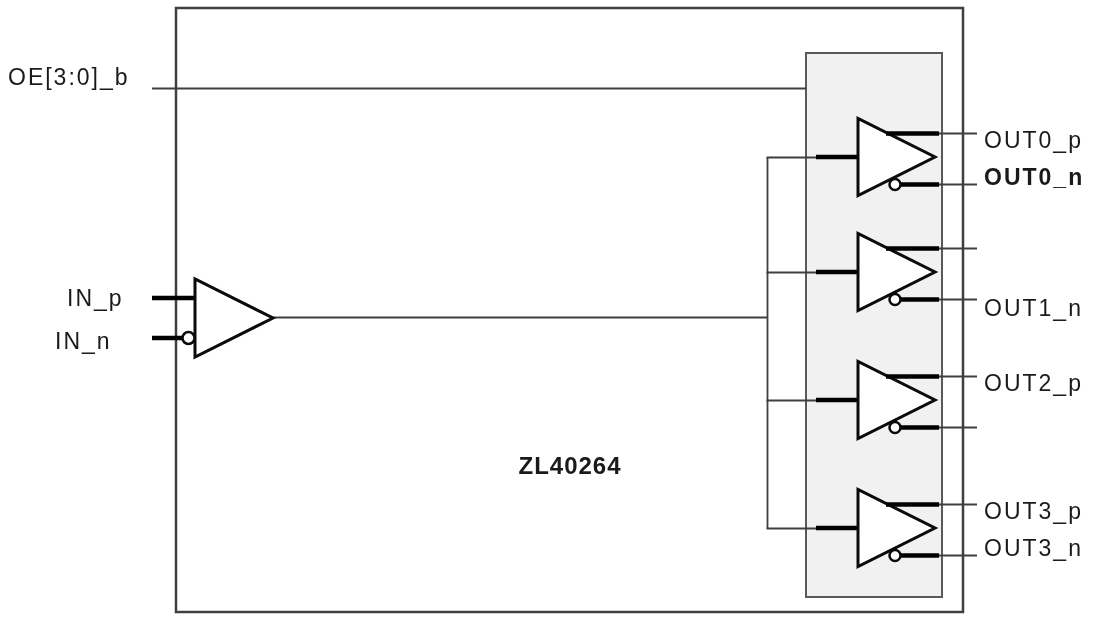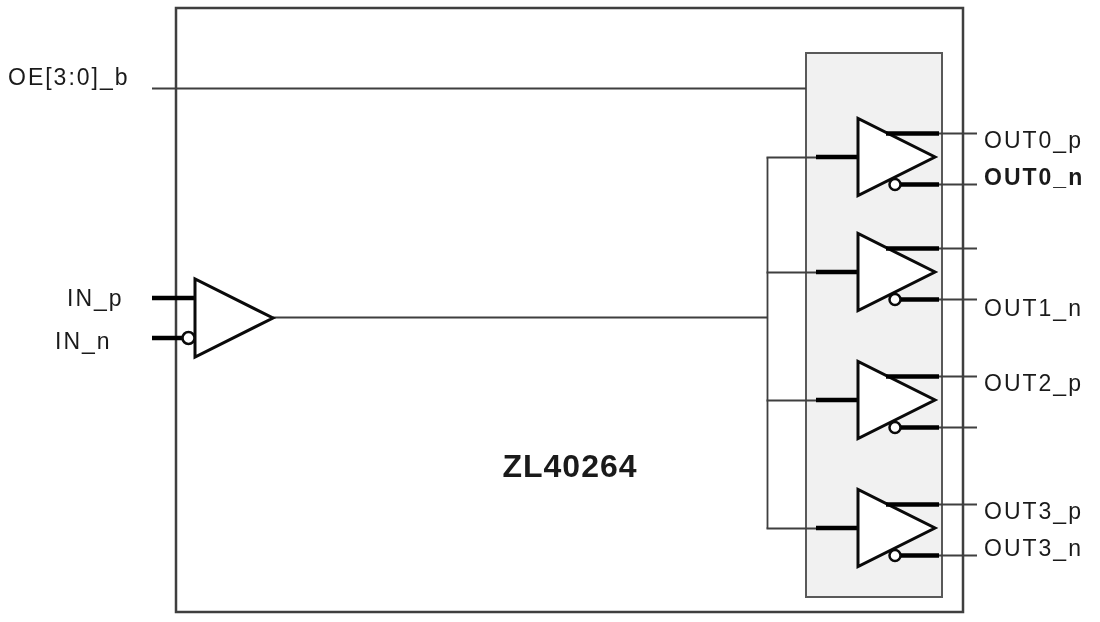--- a/index.html
+++ b/index.html
@@ -35,21 +35,21 @@
     color: var(--text);
     font-size: 23px;
     letter-spacing: 2px;
     line-height: 28px;
     height: 28px;
     white-space: nowrap;
   }
   .title {
     position: absolute;
     color: var(--text);
-    font-size: 32px;
+    font-size: 24px;
     font-weight: bold;
     letter-spacing: 1px;
     line-height: 34px;
     text-align: center;
     white-space: nowrap;
   }
   
   .outer-box {
     fill: none;
     stroke: var(--outer-border);

